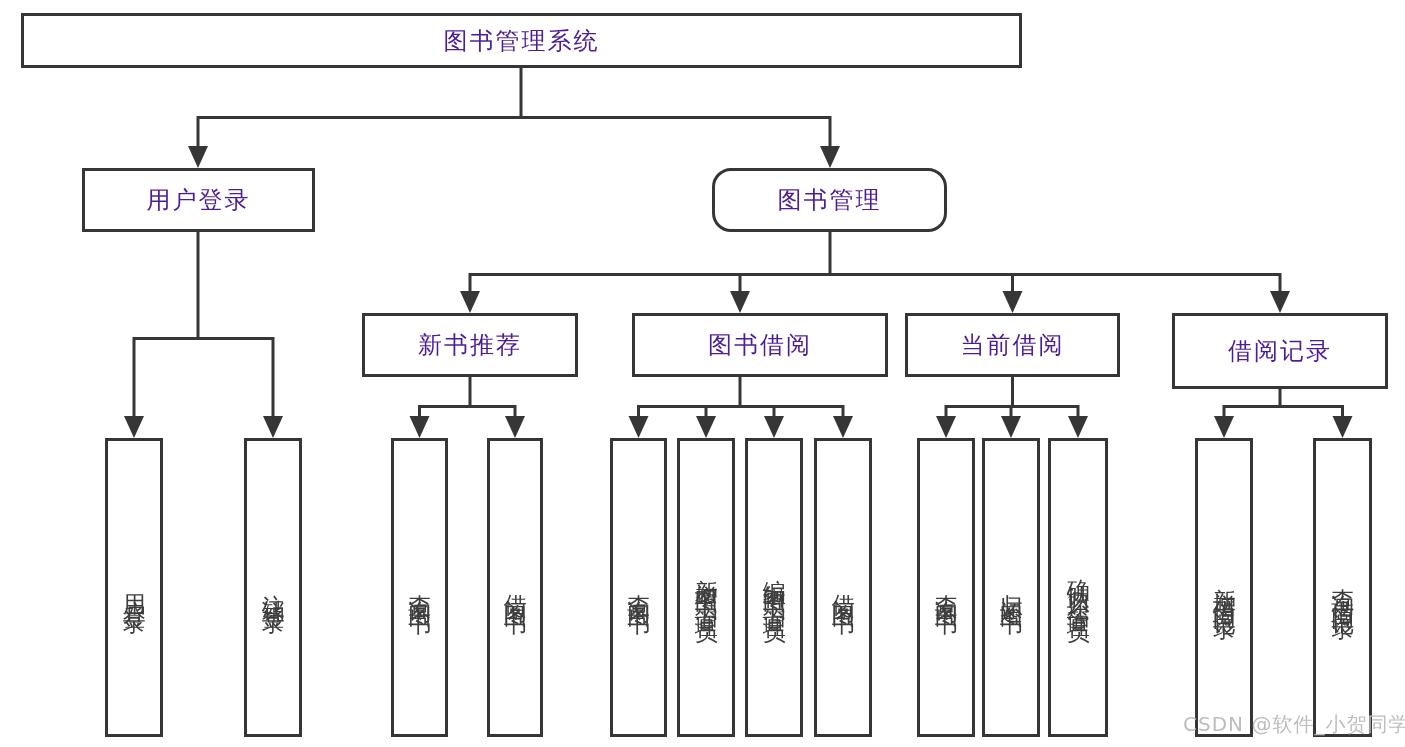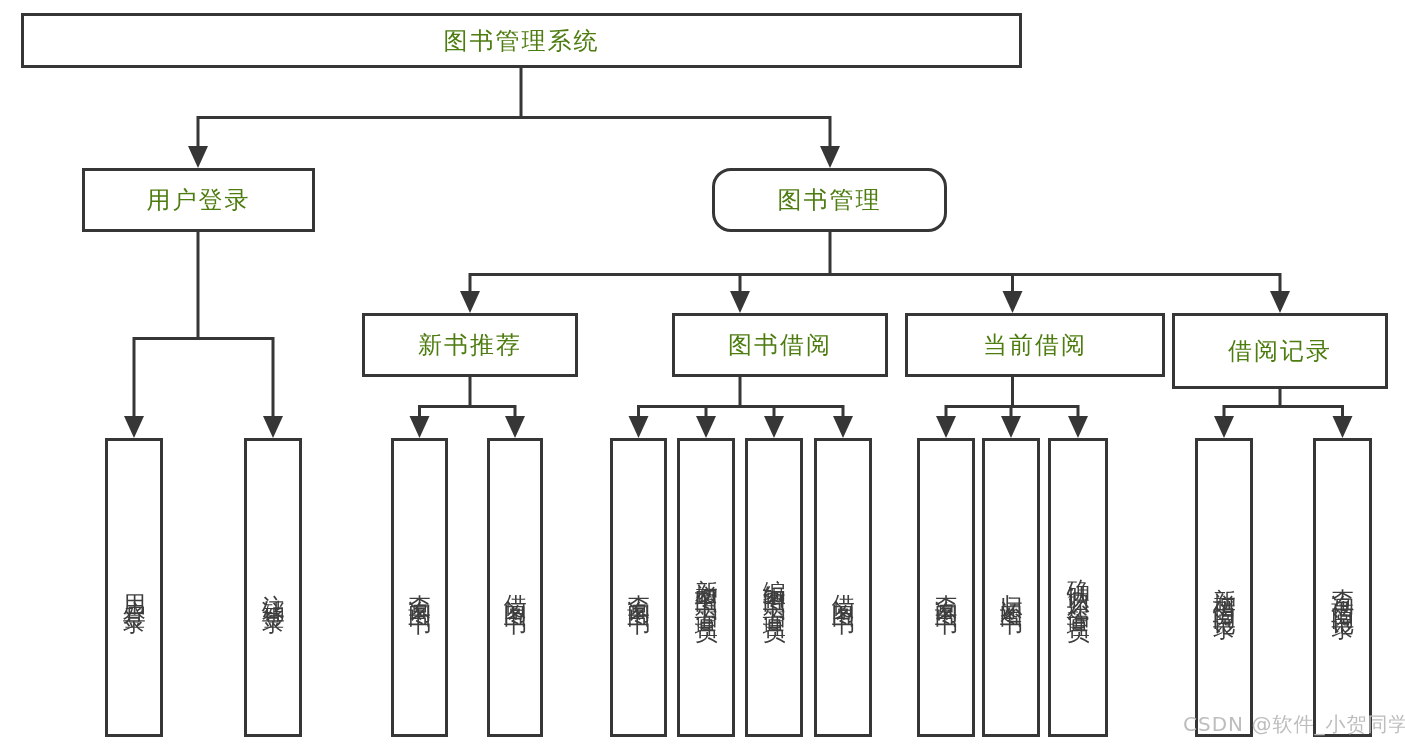--- a/index.html
+++ b/index.html
@@ -19,21 +19,21 @@
     position: absolute;
     left: 0;
     top: 0;
     z-index: 1;
   }
   .node {
     position: absolute;
     box-sizing: border-box;
     background: #ffffff;
     border: 3px solid #363636;
-    color: #4d7c0f;
+    color: #4c1d95;
     display: flex;
     align-items: center;
     justify-content: center;
     font-size: 24px;
     letter-spacing: 2px;
     z-index: 2;
     white-space: nowrap;
   }
   .vnode {
     position: absolute;
@@ -110,22 +110,22 @@
       <path d="M1332.5 416 L1352.5 416 L1342.5 438 Z"></path>
     </g>
   </svg>
 
   <div class="node" style="left:21px; top:13px; width:1001px; height:55px;">图书管理系统</div>
 
   <div class="node" style="left:82px; top:168px; width:233px; height:64px;">用户登录</div>
   <div class="node" style="left:712px; top:168px; width:235px; height:64px;border-radius:19px;">图书管理</div>
 
   <div class="node" style="left:362px; top:313px; width:216px; height:64px;">新书推荐</div>
-  <div class="node" style="left:632px; top:313px; width:216px; height:64px;margin-left:40px;">图书借阅</div>
-  <div class="node" style="left:905px; top:313px; width:260px; height:64px;">当前借阅</div>
+  <div class="node" style="left:632px; top:313px; width:256px; height:64px;">图书借阅</div>
+  <div class="node" style="left:905px; top:313px; width:215px; height:64px;">当前借阅</div>
   <div class="node" style="left:1172px; top:313px; width:216px; height:76px;">借阅记录</div>
 
   <div class="vnode" style="left:105px; top:438px; width:58px; height:299px;">用户登录</div>
   <div class="vnode" style="left:244px; top:438px; width:58px; height:299px;">注销登录</div>
 
   <div class="vnode" style="left:391px; top:438px; width:57px; height:299px;">查询图书</div>
   <div class="vnode" style="left:487px; top:438px; width:56px; height:299px;">借阅图书</div>
 
   <div class="vnode" style="left:610px; top:438px; width:57px; height:299px;">查询图书</div>
   <div class="vnode" style="left:677px; top:438px; width:58px; height:299px;">新增图书（管理员）</div>

